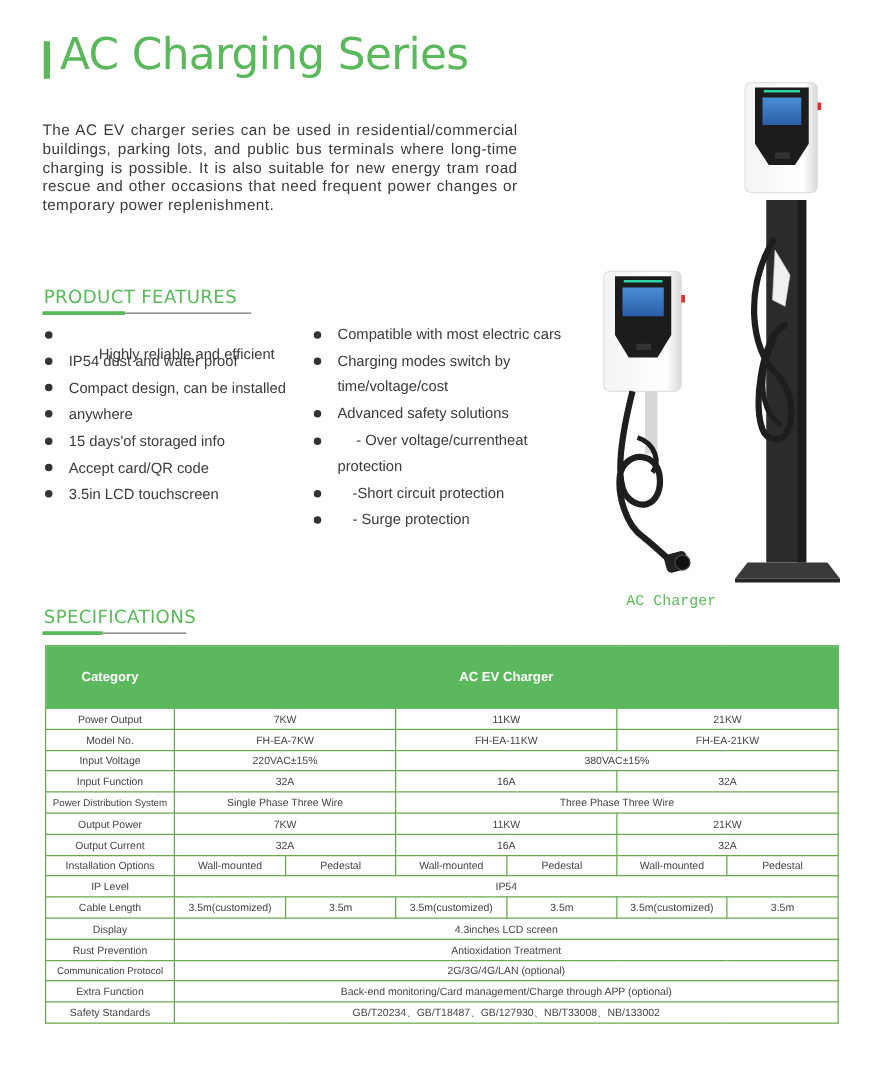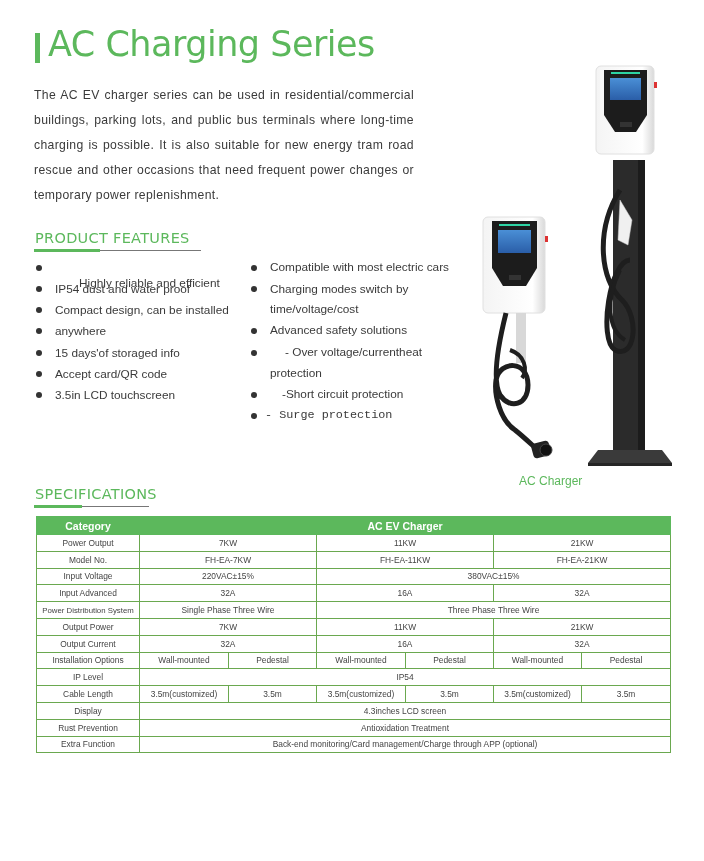--- a/index.html
+++ b/index.html
@@ -1,29 +1,29 @@
 <!DOCTYPE html>
 <html><head>
 <meta charset="utf-8">
 <style>
   html,body{margin:0;padding:0;background:#ffffff;}
   body{width:704px;height:861px;position:relative;overflow:hidden;font-family:"Liberation Sans","DejaVu Sans",sans-serif;color:#333;}
   .title-bar{position:absolute;left:35px;top:33px;width:5px;height:30px;background:#5cb85c;}
   .title{position:absolute;left:48px;top:24px;font-size:35px;color:#5cb85c;font-family:"DejaVu Sans",sans-serif;letter-spacing:-0.5px;white-space:nowrap;}
-  .intro{position:absolute;left:34px;top:83px;width:380px;font-size:12.2px;line-height:25px;color:#3a3a3a;text-align:justify;letter-spacing:0.35px;}
+  .intro{position:absolute;left:34px;top:97px;width:380px;font-size:12.2px;line-height:15px;color:#3a3a3a;text-align:justify;letter-spacing:0.35px;}
   .section-h{position:absolute;font-size:14.5px;color:#5cb85c;letter-spacing:0.3px;white-space:nowrap;font-family:"DejaVu Sans",sans-serif;}
   .section-line{position:absolute;height:1px;background:#777;}
   .section-line .accent{position:absolute;left:0;top:-1px;height:3px;background:#5cb85c;}
   .features{position:absolute;font-size:11.8px;color:#3a3a3a;}
   .feat{position:absolute;white-space:nowrap;}
   .bullet{position:absolute;width:6px;height:6px;border-radius:50%;background:#333;}
   .product-img{position:absolute;}
-  .caption{position:absolute;left:519px;top:474px;font-size:12px;color:#5cb85c;white-space:nowrap;}
+  .caption{position:absolute;left:501px;top:474px;font-size:12px;color:#5cb85c;white-space:nowrap;font-family:Liberation Mono, monospace;}
   table.spec{position:absolute;left:36px;top:516px;width:634px;border-collapse:collapse;table-layout:fixed;font-family:"Liberation Sans",sans-serif;}
-  table.spec th{background:#5cb85c;color:#fff;font-weight:bold;font-size:10.5px;height:17px;padding:0;border:1px solid #5cb85c;text-align:center;}
+  table.spec th{background:#5cb85c;color:#fff;font-weight:bold;font-size:10.5px;height:17px;padding:16px;border:1px solid #5cb85c;text-align:center;}
   table.spec td{border:1px solid #6aa84f;font-size:8.4px;color:#444;text-align:center;height:15.8px;padding:0;white-space:nowrap;overflow:hidden;}
   table.spec td.cat{font-size:8.4px;}
 </style>
 </head>
 <body>
 
 <div class="title-bar"></div>
 <div class="title">AC Charging Series</div>
 
 <div class="intro">The AC EV charger series can be used in residential/commercial buildings, parking lots, and public bus terminals where long-time charging is possible. It is also suitable for new energy tram road rescue and other occasions that need frequent power changes or temporary power replenishment.</div>
@@ -57,21 +57,21 @@
   <span class="feat features" style="left:270px;top:282px;">Charging modes switch by</span>
   <span class="feat features" style="left:270px;top:302px;">time/voltage/cost</span>
   <span class="bullet" style="left:251px;top:328px;"></span>
   <span class="feat features" style="left:270px;top:323px;">Advanced safety solutions</span>
   <span class="bullet" style="left:251px;top:350px;"></span>
   <span class="feat features" style="left:285px;top:345px;">- Over voltage/currentheat</span>
   <span class="feat features" style="left:270px;top:366px;">protection</span>
   <span class="bullet" style="left:251px;top:392px;"></span>
   <span class="feat features" style="left:282px;top:387px;">-Short circuit protection</span>
   <span class="bullet" style="left:251px;top:413px;"></span>
-  <span class="feat features" style="left:265px;top:408px;font-family:Liberation Mono, monospace;">- Surge protection</span>
+  <span class="feat features" style="left:282px;top:408px;">- Surge protection</span>
 </div>
 
 <svg class="product-img" style="left:470px;top:60px;" width="234" height="410" viewBox="0 0 234 410">
   <defs>
     <linearGradient id="scr" x1="0" y1="0" x2="0" y2="1">
       <stop offset="0" stop-color="#4a8fd6"></stop>
         <stop offset="1" stop-color="#2a5ea8"></stop>
     </linearGradient>
     <linearGradient id="body" x1="0" y1="0" x2="1" y2="0">
       <stop offset="0" stop-color="#f4f4f4"></stop>
@@ -142,21 +142,21 @@
     <td colspan="2">FH-EA-7KW</td>
     <td colspan="2">FH-EA-11KW</td>
     <td colspan="2">FH-EA-21KW</td>
   </tr>
   <tr>
     <td class="cat">Input Voltage</td>
     <td colspan="2">220VAC±15%</td>
     <td colspan="4">380VAC±15%</td>
   </tr>
   <tr>
-    <td class="cat">Input Advanced</td>
+    <td class="cat">Input Function</td>
     <td colspan="2">32A</td>
     <td colspan="2">16A</td>
     <td colspan="2">32A</td>
   </tr>
   <tr>
     <td class="cat" style="font-size:7.8px;margin-left:16px;">Power Distribution System</td>
     <td colspan="2">Single Phase Three Wire</td>
     <td colspan="4">Three Phase Three Wire</td>
   </tr>
   <tr>
@@ -195,17 +195,25 @@
   </tr>
   <tr>
     <td class="cat">Display</td>
     <td colspan="6">4.3inches LCD screen</td>
   </tr>
   <tr>
     <td class="cat">Rust Prevention</td>
     <td colspan="6">Antioxidation Treatment</td>
   </tr>
   <tr>
+    <td class="cat" style="font-size:7.8px;">Communication Protocol</td>
+    <td colspan="6">2G/3G/4G/LAN (optional)</td>
+  </tr>
+  <tr>
     <td class="cat">Extra Function</td>
     <td colspan="6">Back-end monitoring/Card management/Charge through APP (optional)</td>
   </tr>
+  <tr>
+    <td class="cat">Safety Standards</td>
+    <td colspan="6">GB/T20234、GB/T18487、GB/127930、NB/T33008、NB/133002</td>
+  </tr>
 </tbody>
   </table>
 
 </body></html>

